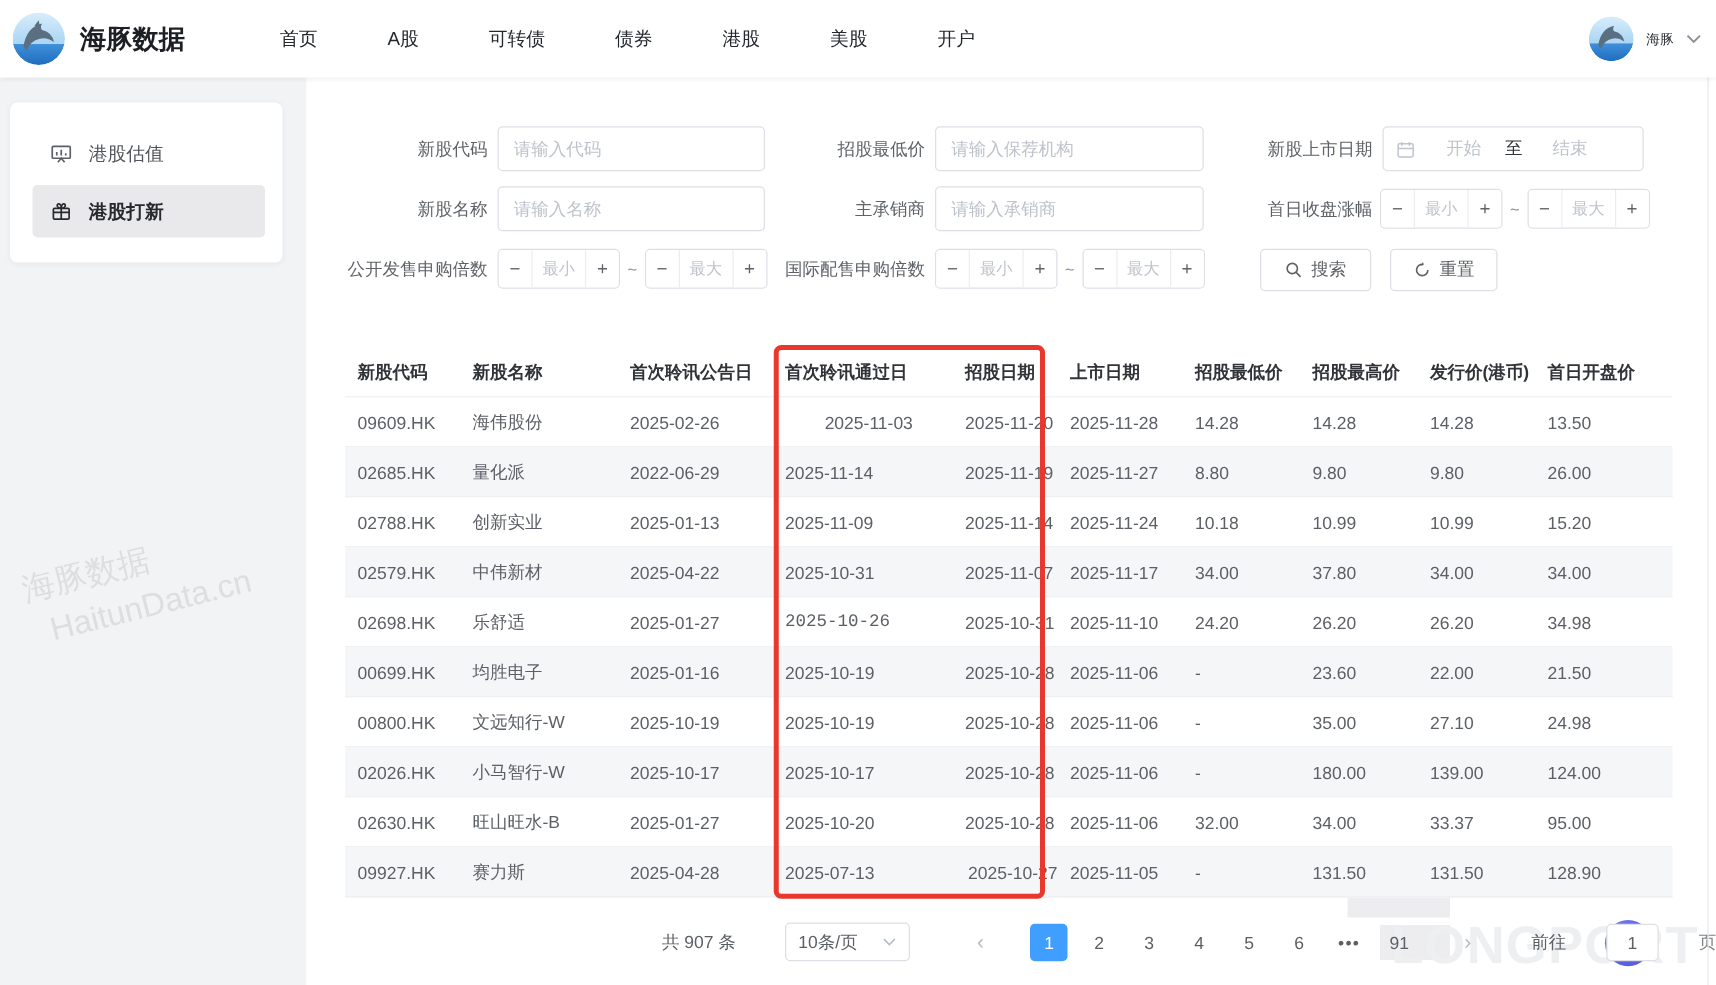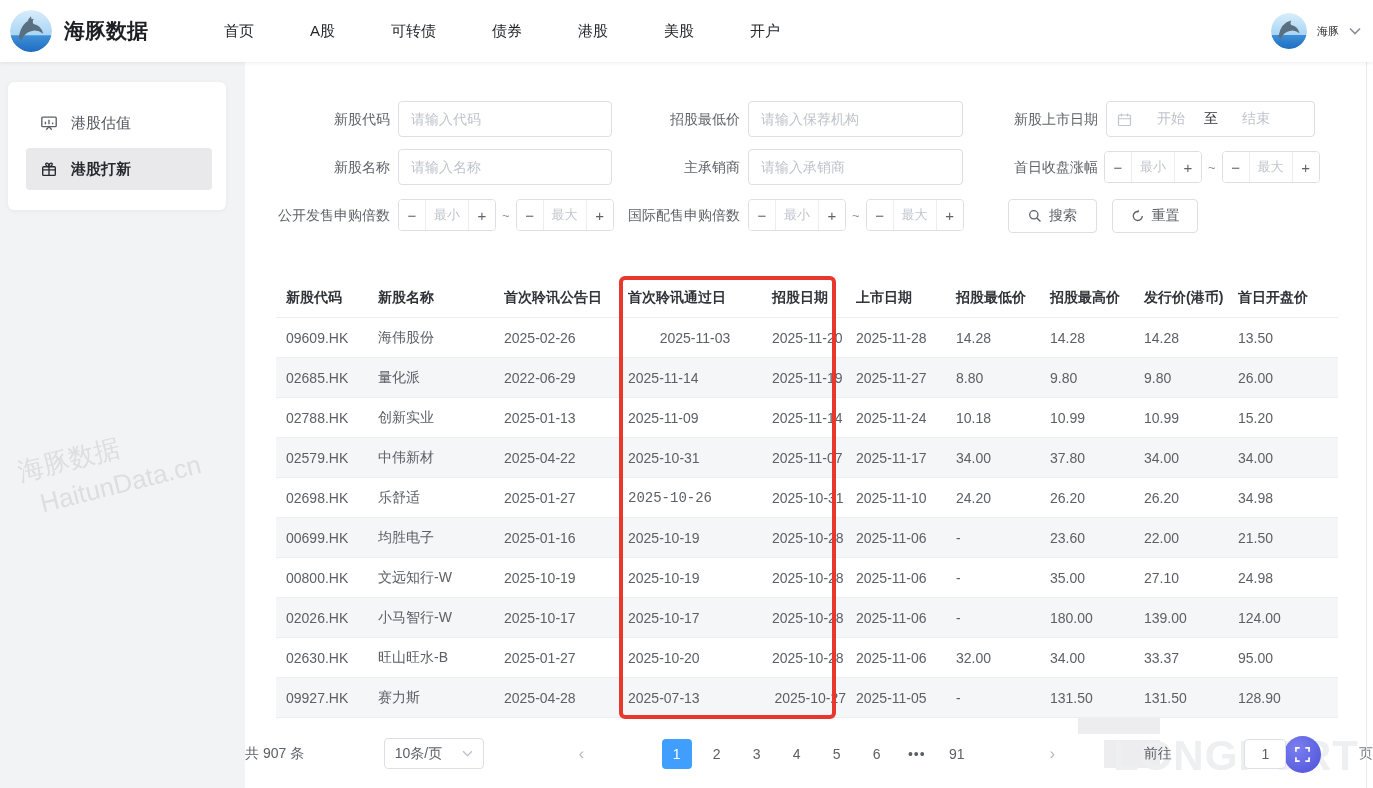--- a/index.html
+++ b/index.html
@@ -59,22 +59,22 @@
   .table{position:absolute;left:276px;top:278px;z-index:2;}
   .t-row{display:flex;height:40px;align-items:center;border-bottom:1px solid #ebeef2;background:#fff;}
   .t-row.head{font-weight:bold;}
   .t-row.head .t-cell{color:#303338;}
   .t-row.even{background:#f5f6f8;}
   .t-cell{padding-left:10px;font-size:14px;color:#5c6066;white-space:nowrap;overflow:hidden;}
   
   .red-box{position:absolute;left:619px;top:276px;width:217px;height:443px;border:4px solid #e8372c;
     border-radius:6px;z-index:8;pointer-events:none;}
   
-  .pagination{position:absolute;left:245px;right:0;top:738px;display:flex;justify-content:space-between;
-    align-items:center;z-index:4;font-size:14px;color:#5c6066;}
+  .pagination{position:absolute;left:245px;right:0;top:738px;display:flex;justify-content:flex-end;
+    align-items:center;z-index:4;font-size:14px;color:#5c6066;gap:23px;}
   .total{margin-right:16px;}
   .psize{width:100px;height:31px;border:1px solid #dcdfe6;border-radius:4px;display:flex;align-items:center;
     justify-content:space-between;padding:0 10px;margin-right:22px;cursor:pointer;background:#fff;}
   .arrow{color:#b4bac4;font-size:17px;padding:0 9px;cursor:pointer;user-select:none;}
   .pages{display:flex;align-items:center;}
   .page{min-width:30px;height:30px;line-height:30px;text-align:center;border-radius:4px;margin:0 5px;
     cursor:pointer;color:#5c6066;padding:0 3px;}
   .page.active{background:var(--accent);color:#fff;}
   .page.more{letter-spacing:1px;}
   .goto{margin-left:16px;}

